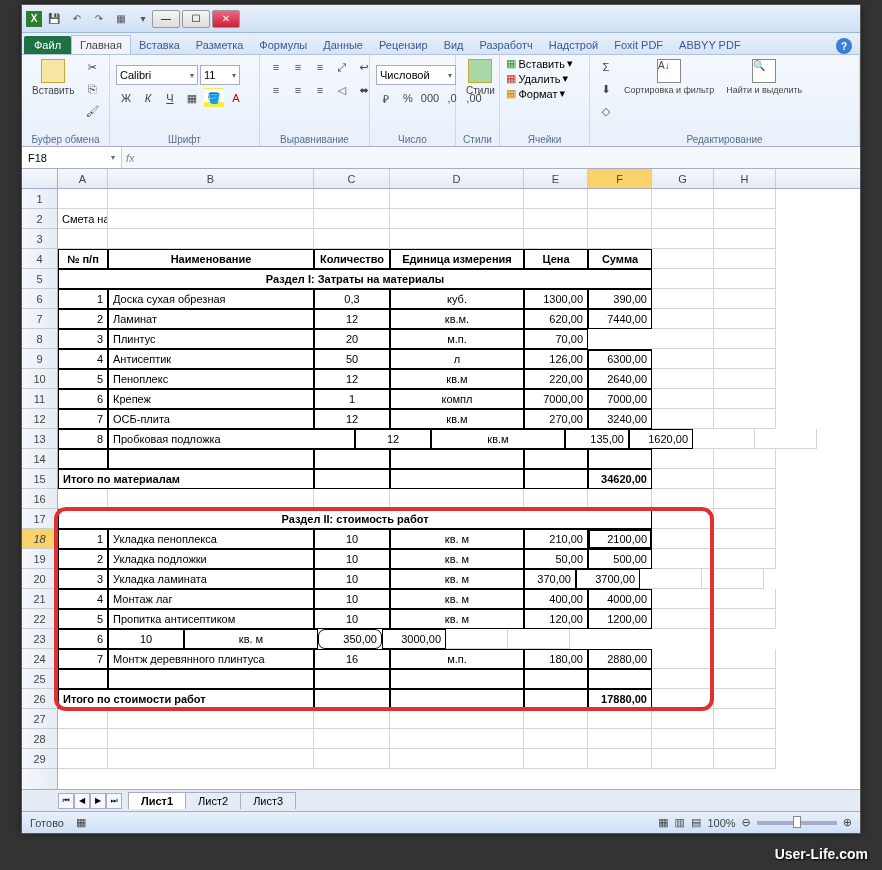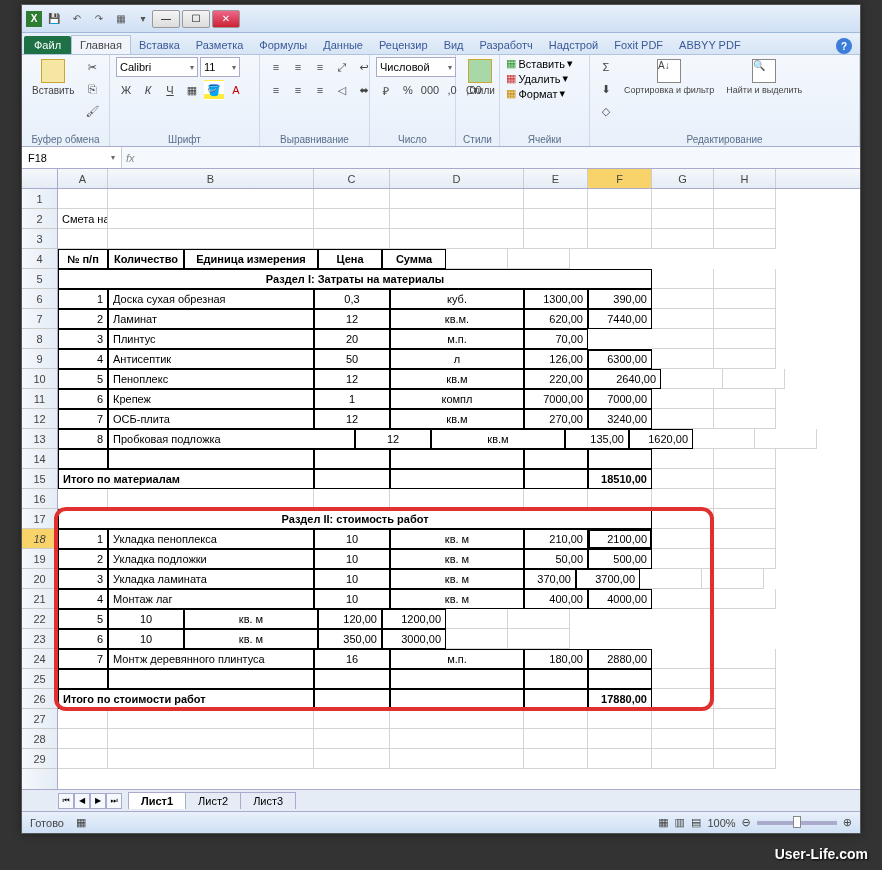--- a/index.html
+++ b/index.html
@@ -19,21 +19,21 @@
 .help-icon { margin-left: auto; margin-right: 8px; width: 16px; height: 16px; background: #3b7dd8; color: #fff; border-radius: 50%; display: flex; align-items: center; justify-content: center; font-size: 10px; font-weight: bold; }
 .ribbon { height: 92px; background: linear-gradient(#f4f8fd,#e8f0fa); border-bottom: 1px solid #aac; display: flex; }
 .rgroup { border-right: 1px solid #cdd9e8; padding: 2px 6px 0; display: flex; flex-direction: column; justify-content: space-between; }
 .rgroup-body { display: flex; gap: 4px; align-items: flex-start; flex: 1; }
 .rgroup-label { text-align: center; color: #5a6d8a; font-size: 10px; padding: 1px 0; }
 .bigbtn { display: flex; flex-direction: column; align-items: center; gap: 2px; padding: 2px 4px; font-size: 10px; color: #444; }
 .bigbtn .ico { width: 24px; height: 24px; background: #f5e6a3; border: 1px solid #c8a830; }
 .col { display: flex; flex-direction: column; gap: 2px; }
 .row { display: flex; gap: 2px; align-items: center; }
 .sbtn { width: 20px; height: 20px; border: 1px solid transparent; display: flex; align-items: center; justify-content: center; font-size: 11px; color: #444; }
-.combo { height: 20px; border: 1px solid #aac; background: #fff; display: flex; align-items: center; padding: 0 3px; font-size: 11px; }
+.combo { height: 20px; border: 1px solid #aac; background: #fff; display: flex; align-items: center; padding: 0 3px; font-size: 11px; margin-top: 8px; }
 .combo .dd { margin-left: auto; font-size: 8px; color: #666; }
 .formula-bar { height: 22px; display: flex; border-bottom: 1px solid #aac; background: #f5f8fc; }
 .namebox { width: 100px; border-right: 1px solid #ccc; display: flex; align-items: center; padding: 0 6px; background: #fff; justify-content: space-between; }
 .fx-buttons { display: flex; align-items: center; padding: 0 4px; gap: 4px; color: #888; }
 .fx-input { flex: 1; background: #fff; display: flex; align-items: center; padding: 0 6px; border-left: 1px solid #ccc; }
 .grid-area { flex: 1; display: flex; flex-direction: column; overflow: hidden; position: relative; }
 .col-headers { display: flex; height: 20px; background: linear-gradient(#f5f8fc,#e5ecf5); border-bottom: 1px solid #aac; }
 .corner { width: 36px; border-right: 1px solid #aac; background: linear-gradient(#f5f8fc,#e5ecf5); }
 .ch { border-right: 1px solid #ccc; display: flex; align-items: center; justify-content: center; font-size: 11px; color: #444; }
 .grid-body { flex: 1; display: flex; overflow: hidden; position: relative; }
@@ -284,20 +284,21 @@
             <div class="cell wB" style="width: 206px;"></div>
             <div class="cell wC" style="width: 76px;"></div>
             <div class="cell wD" style="width: 134px;"></div>
             <div class="cell wE" style="width: 64px;"></div>
             <div class="cell wF" style="width: 64px;"></div>
             <div class="cell wG" style="width: 62px;"></div>
             <div class="cell wH" style="width: 62px;"></div>
           </div>
           <div class="cell-row">
             <div class="cell wA bold center b-all" style="width: 50px;">№ п/п</div>
+            <div class="cell wB bold center b-all" style="width: 206px;">Наименование</div>
             <div class="cell wC bold center b-all" style="width: 76px;">Количество</div>
             <div class="cell wD bold center b-all" style="width: 134px;">Единица измерения</div>
             <div class="cell wE bold center b-all" style="width: 64px;">Цена</div>
             <div class="cell wF bold center b-all" style="width: 64px;">Сумма</div>
             <div class="cell wG" style="width: 62px;"></div>
             <div class="cell wH" style="width: 62px;"></div>
           </div>
           <div class="cell-row">
             <div class="cell wA bold center b-all" style="width: 594px;">Раздел I: Затраты на материалы</div>
             <div class="cell wG" style="width: 62px;"></div>
@@ -342,21 +343,21 @@
             <div class="cell wF right b-all" style="width: 64px;">6300,00</div>
             <div class="cell wG" style="width: 62px;"></div>
             <div class="cell wH" style="width: 62px;"></div>
           </div>
           <div class="cell-row">
             <div class="cell wA right b-all" style="width: 50px;">5</div>
             <div class="cell wB b-all" style="width: 206px;">Пеноплекс</div>
             <div class="cell wC center b-all" style="width: 76px;">12</div>
             <div class="cell wD center b-all" style="width: 134px;">кв.м</div>
             <div class="cell wE right b-all" style="width: 64px;">220,00</div>
-            <div class="cell wF right b-all" style="width: 73px;">2640,00</div>
+            <div class="cell wF right b-all" style="width: 64px;">2640,00</div>
             <div class="cell wG" style="width: 62px;"></div>
             <div class="cell wH" style="width: 62px;"></div>
           </div>
           <div class="cell-row">
             <div class="cell wA right b-all" style="width: 50px;">6</div>
             <div class="cell wB b-all" style="width: 206px;">Крепеж</div>
             <div class="cell wC center b-all" style="width: 76px;">1</div>
             <div class="cell wD center b-all" style="width: 134px;">компл</div>
             <div class="cell wE right b-all" style="width: 64px;">7000,00</div>
             <div class="cell wF right b-all" style="width: 64px;">7000,00</div>
@@ -391,21 +392,21 @@
             <div class="cell wE b-all" style="width: 64px;"></div>
             <div class="cell wF b-all" style="width: 64px;"></div>
             <div class="cell wG" style="width: 62px;"></div>
             <div class="cell wH" style="width: 62px;"></div>
           </div>
           <div class="cell-row">
             <div class="cell wA bold b-all" style="width: 256px;">Итого по материалам</div>
             <div class="cell wC b-all" style="width: 76px;"></div>
             <div class="cell wD b-all" style="width: 134px;"></div>
             <div class="cell wE b-all" style="width: 64px;"></div>
-            <div class="cell wF bold right b-all" style="width: 64px;">18510,00</div>
+            <div class="cell wF bold right b-all" style="width: 64px;">34620,00</div>
             <div class="cell wG" style="width: 62px;"></div>
             <div class="cell wH" style="width: 62px;"></div>
           </div>
           <div class="cell-row">
             <div class="cell wA" style="width: 50px;"></div>
             <div class="cell wB" style="width: 206px;"></div>
             <div class="cell wC" style="width: 76px;"></div>
             <div class="cell wD" style="width: 134px;"></div>
             <div class="cell wE" style="width: 64px;"></div>
             <div class="cell wF" style="width: 64px;"></div>
@@ -452,32 +453,33 @@
             <div class="cell wB b-all" style="width: 206px;">Монтаж лаг</div>
             <div class="cell wC center b-all" style="width: 76px;">10</div>
             <div class="cell wD center b-all" style="width: 134px;">кв. м</div>
             <div class="cell wE right b-all" style="width: 64px;">400,00</div>
             <div class="cell wF right b-all" style="width: 64px;">4000,00</div>
             <div class="cell wG" style="width: 62px;"></div>
             <div class="cell wH" style="width: 62px;"></div>
           </div>
           <div class="cell-row">
             <div class="cell wA right b-all" style="width: 50px;">5</div>
+            <div class="cell wB b-all" style="width: 206px;">Пропитка антисептиком</div>
             <div class="cell wC center b-all" style="width: 76px;">10</div>
             <div class="cell wD center b-all" style="width: 134px;">кв. м</div>
             <div class="cell wE right b-all" style="width: 64px;">120,00</div>
             <div class="cell wF right b-all" style="width: 64px;">1200,00</div>
             <div class="cell wG" style="width: 62px;"></div>
             <div class="cell wH" style="width: 62px;"></div>
           </div>
           <div class="cell-row">
             <div class="cell wA right b-all" style="width: 50px;">6</div>
             <div class="cell wC center b-all" style="width: 76px;">10</div>
             <div class="cell wD center b-all" style="width: 134px;">кв. м</div>
-            <div class="cell wE right b-all" style="width: 64px;">350,00</div>
+            <div class="cell wE right b-all" style="width: 64px; border-radius: 7px;">350,00</div>
             <div class="cell wF right b-all" style="width: 64px;">3000,00</div>
             <div class="cell wG" style="width: 62px;"></div>
             <div class="cell wH" style="width: 62px;"></div>
           </div>
           <div class="cell-row">
             <div class="cell wA right b-all" style="width: 50px;">7</div>
             <div class="cell wB b-all" style="width: 206px;">Монтж деревянного плинтуса</div>
             <div class="cell wC center b-all" style="width: 76px;">16</div>
             <div class="cell wD center b-all" style="width: 134px;">м.п.</div>
             <div class="cell wE right b-all" style="width: 64px;">180,00</div>

